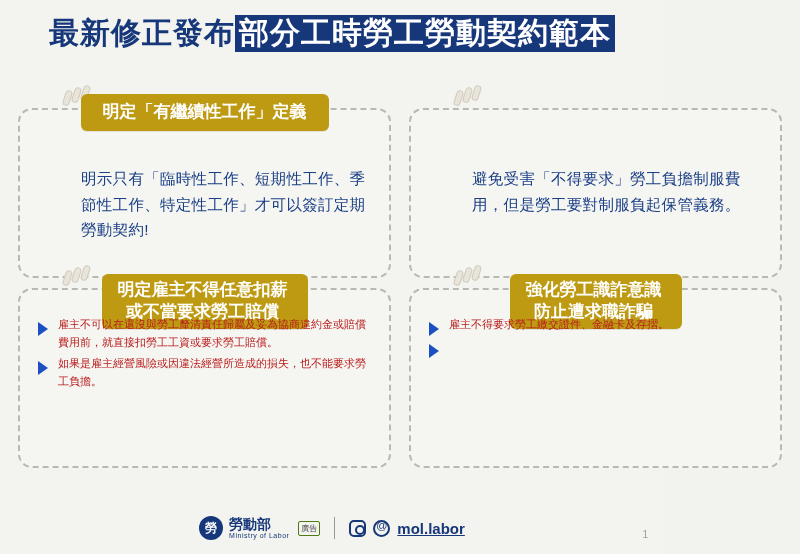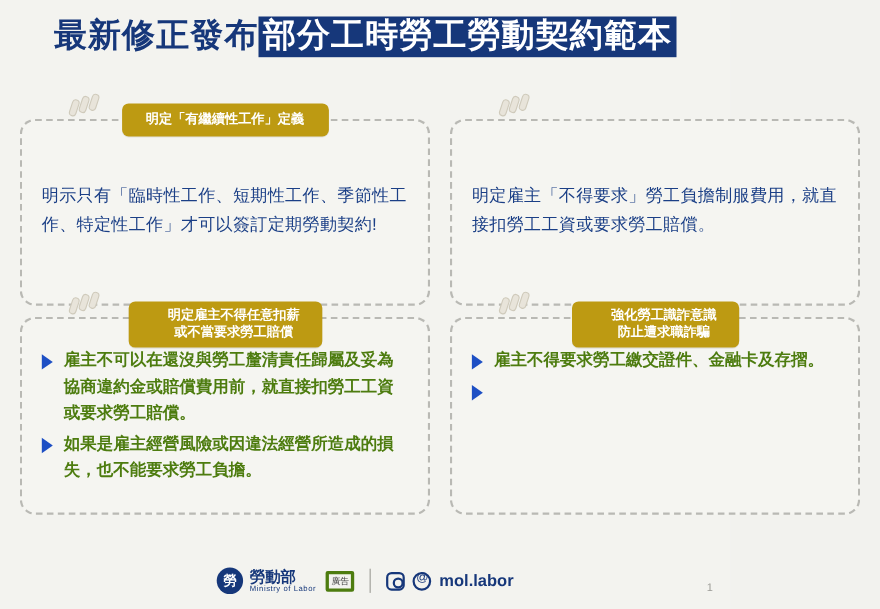--- a/index.html
+++ b/index.html
@@ -63,29 +63,29 @@
   .card.tall { min-height: 180px; }
 
   .ribbon {
     position: absolute;
     top: -16px;
     left: 50%;
     transform: translateX(-50%);
     background: #bd9a12;
     color: #ffffff;
     font-weight: bold;
-    font-size: 12px;
+    font-size: 17px;
     line-height: 1.28;
     padding: 7px 22px 8px 22px;
     border-radius: 6px;
     text-align: center;
     white-space: nowrap;
     box-shadow: 0 1px 0 rgba(0,0,0,.08);
   }
-  .ribbon.two-line { padding: 5px 20px 6px 36px; }
+  .ribbon.two-line { padding: 5px 20px 6px 16px; }
 
   
   .clip {
     position: absolute;
     top: -26px;
     left: 44px;
     width: 34px; height: 26px;
   }
   .clip i {
     position: absolute;
@@ -100,31 +100,30 @@
   .clip i:nth-child(2){ left:9px;  top:3px; }
   .clip i:nth-child(3){ left:18px; top:1px; }
 
   .card-body {
     margin-top: 26px;
     font-size: 15.5px;
     line-height: 1.65;
     color: #1b3f86;
     letter-spacing: .3px;
   }
-  .card-body.center-ish { margin-top: 30px; }
+  .card-body.center-ish { margin-top: 30px; margin-left: 43px; }
 
   ul.bullets { list-style: none; margin: 0; padding: 0; }
   ul.bullets li {
     position: relative;
     padding-left: 20px;
     margin-bottom: 4px;
-    font-size: 15px;
+    font-size: 11px;
     line-height: 1.6;
-    color: #4d7c0f;
-    font-weight: bold;
+    color: #b91c1c;
   }
   ul.bullets li .tri {
     position: absolute;
     left: 0; top: 6px;
     width: 0; height: 0;
     border-left: 10px solid #1d4fc4;
     border-top: 7px solid transparent;
     border-bottom: 7px solid transparent;
   }
 
@@ -151,29 +150,30 @@
     color: #fff;
     font-size: 12px;
     font-weight: bold;
     display: flex; align-items: center; justify-content: center;
   }
   .mol-text { line-height: 1.05; color: #16377a; }
   .mol-text .cn { font-size: 14px; font-weight: bold; }
   .mol-text .en { font-size: 7px; letter-spacing: .5px; }
   .mol-badge {
     font-size: 8px; color: #444;
-    border: 3px solid #4d7c0f; border-radius: 2px;
+    border: 1px solid #4d7c0f; border-radius: 2px;
     padding: 1px 2px; margin-left: 3px;
   }
   .divider {
     width: 1px; height: 22px; background: #9a9a95;
   }
   .social {
     display: flex; align-items: flex-start; gap: 7px;
     color: #16377a;
+    text-decoration: underline;
   }
   .ig {
     width: 17px; height: 17px;
     border: 2px solid #16377a; border-radius: 5px;
     position: relative;
   }
   .ig::after {
     content:""; position:absolute; left:3.5px; top:3.5px;
     width:6px; height:6px; border:2px solid #16377a; border-radius:50%;
   }
@@ -215,21 +215,21 @@
       <div class="ribbon">明定「有繼續性工作」定義</div>
       <div class="card-body center-ish">明示只有「臨時性工作、短期性工作、季節性工作、特定性工作」才可以簽訂定期勞動契約!</div>
     </div>
 
     <div class="card">
       <div class="clip">
           <i></i>
           <i></i>
           <i></i>
         </div>
-      <div class="card-body center-ish">明定雇主「不得要求」勞工負擔制服費用，就直接扣勞工工資或要求勞工賠償。</div>
+      <div class="card-body center-ish">避免受害「不得要求」勞工負擔制服費用，但是勞工要對制服負起保管義務。</div>
     </div>
 
     <div class="card tall">
       <div class="clip">
           <i></i>
           <i></i>
           <i></i>
         </div>
       <div class="ribbon two-line">
         <div>明定雇主不得任意扣薪</div>

